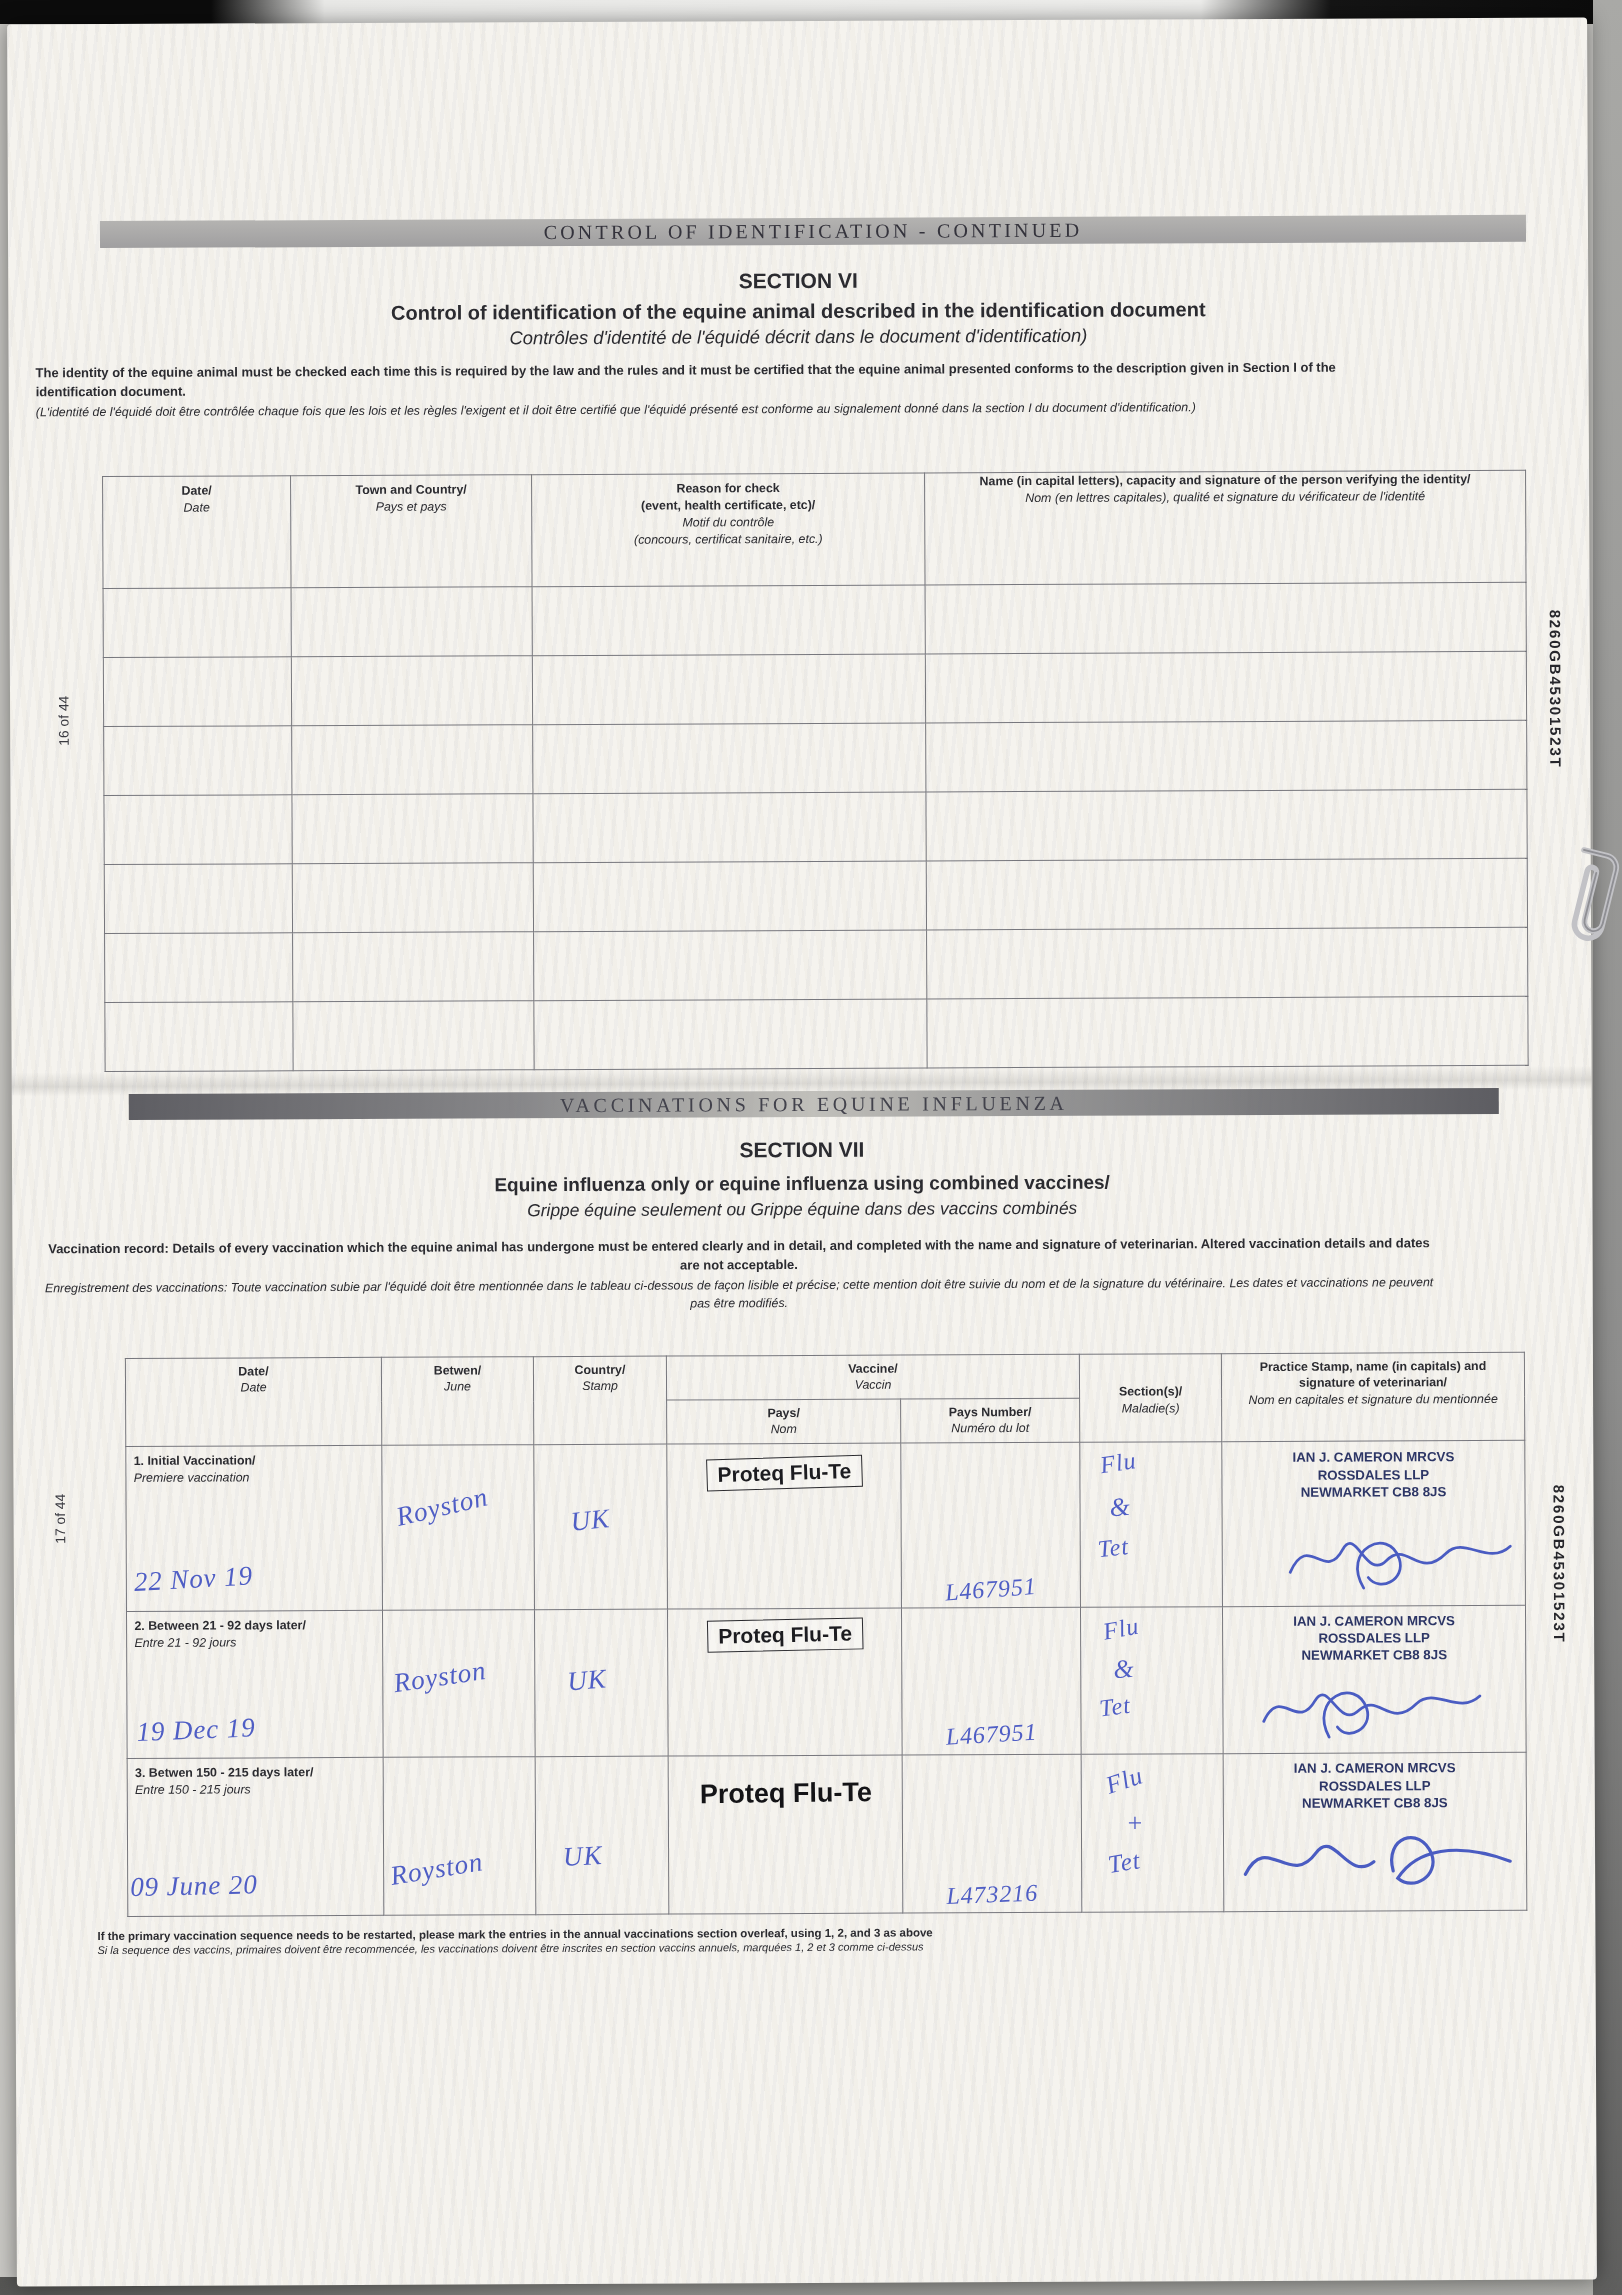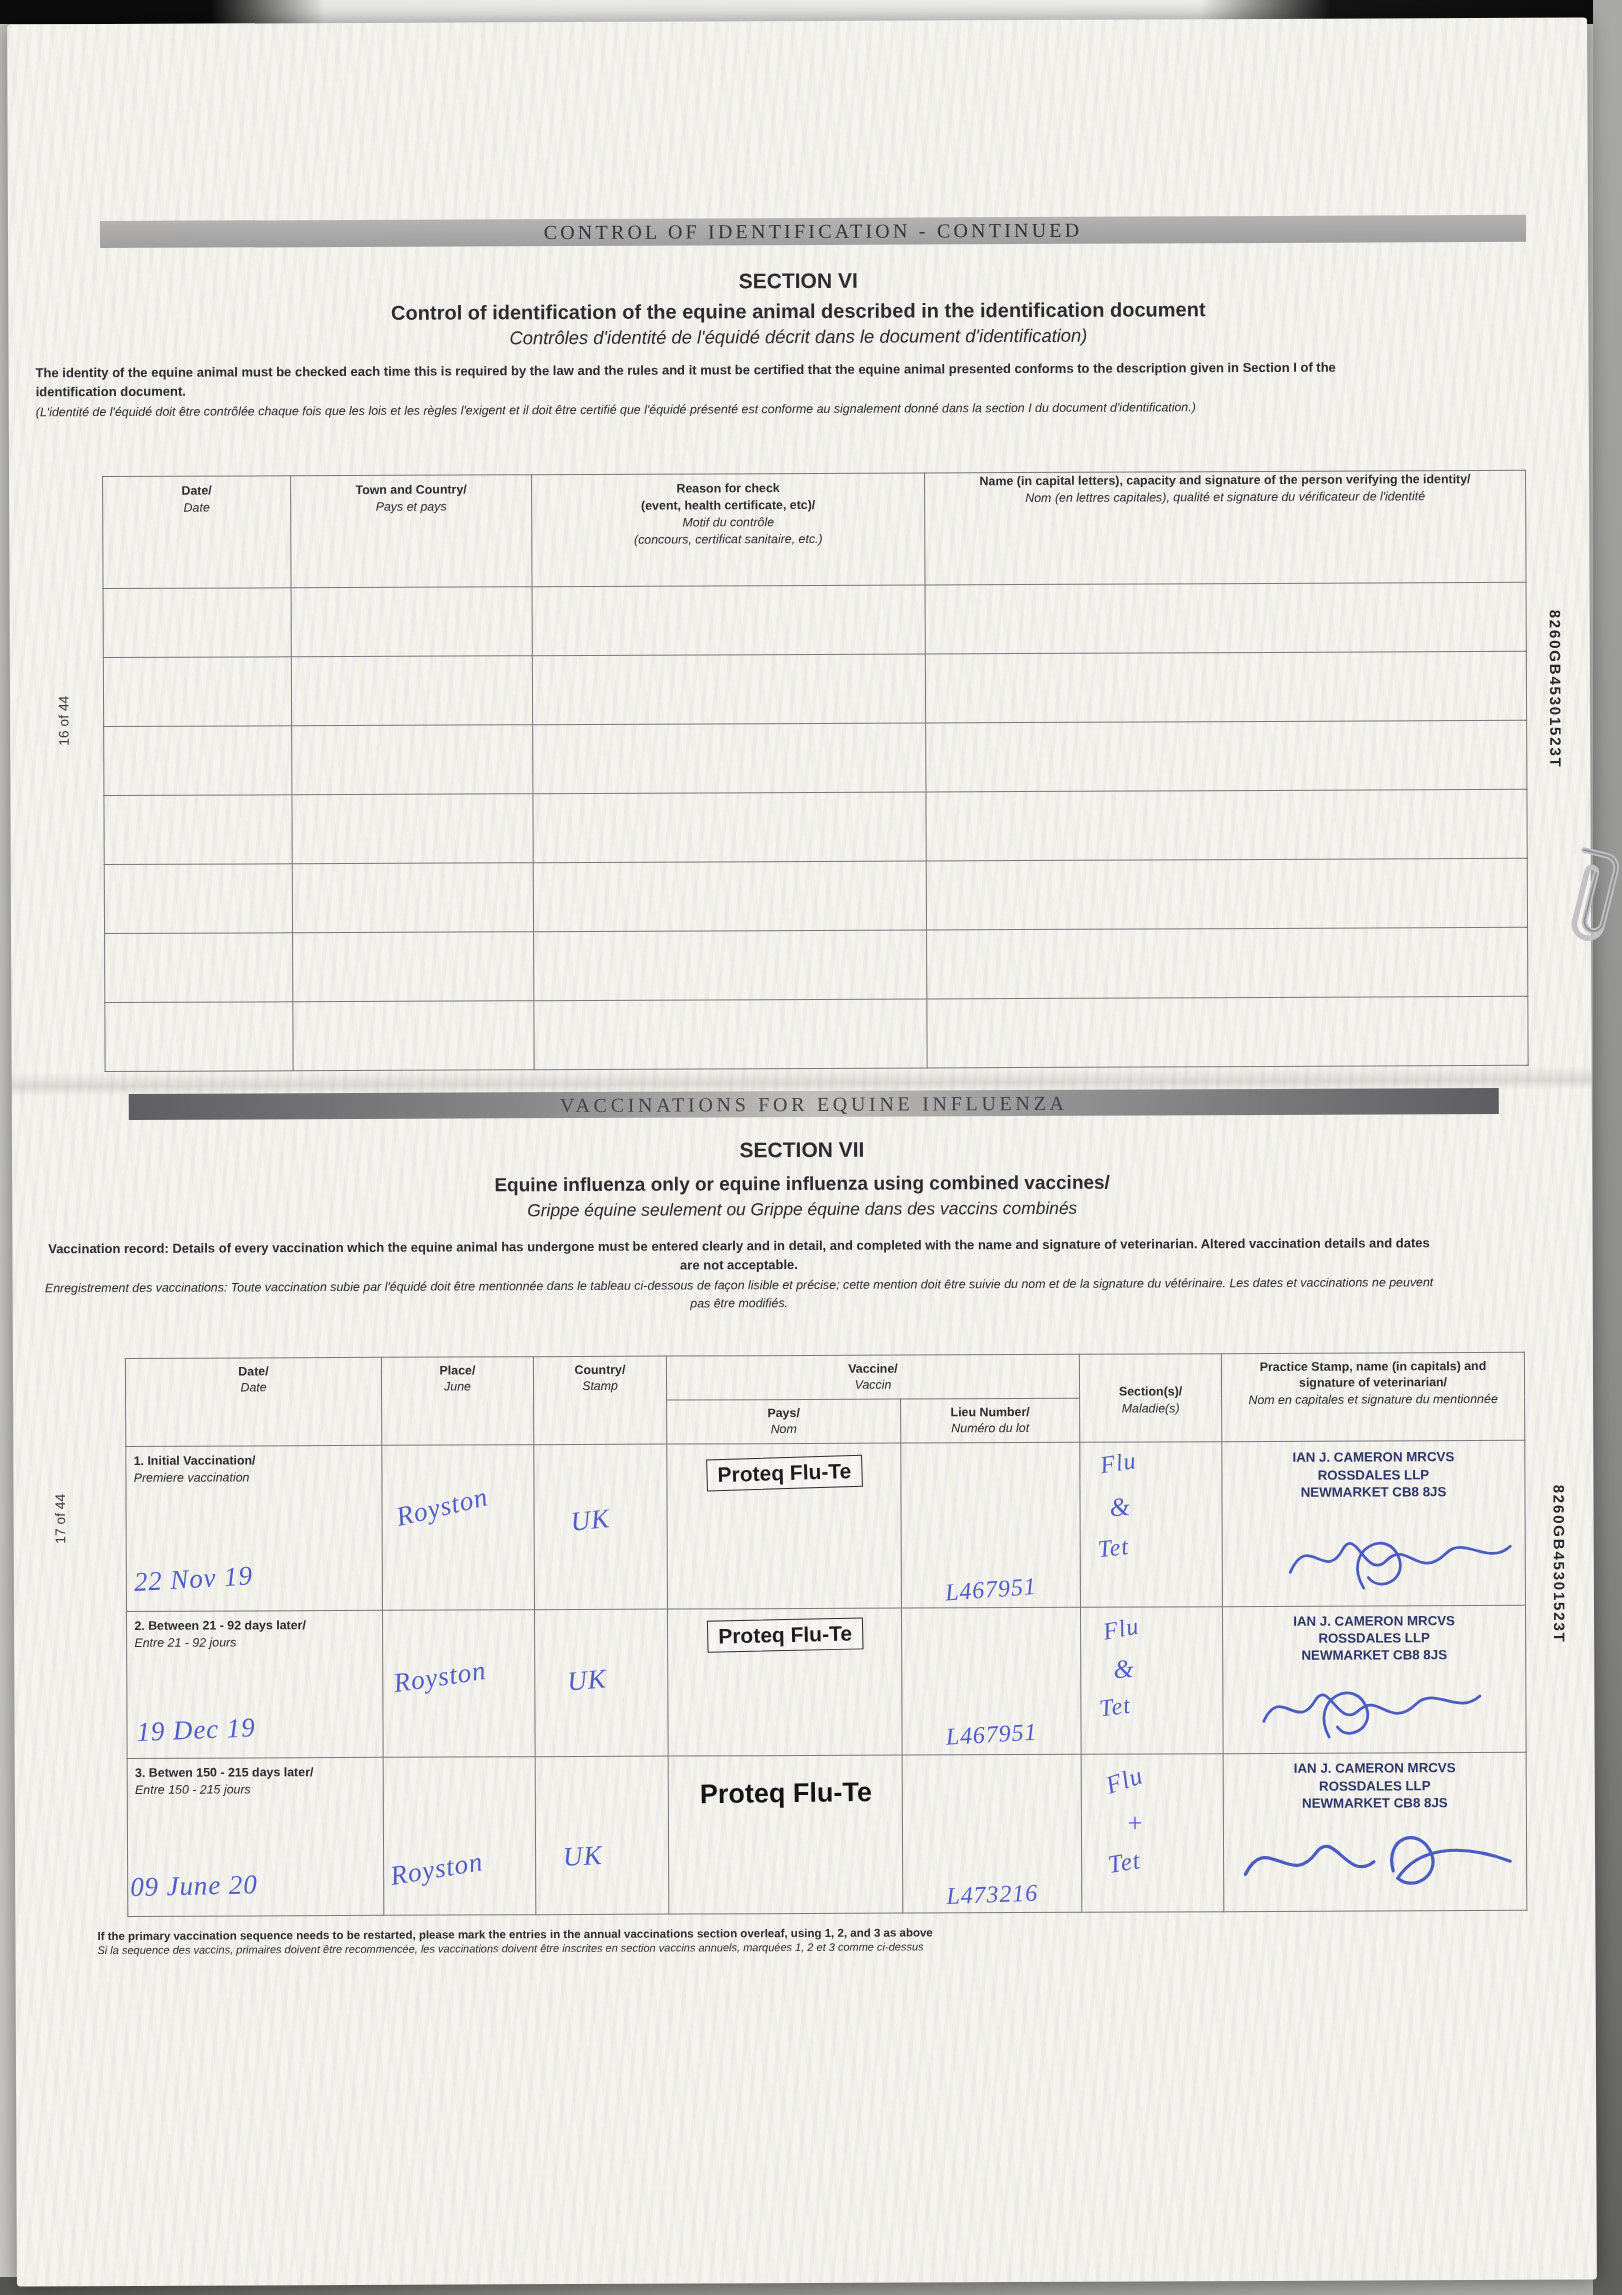--- a/index.html
+++ b/index.html
@@ -213,21 +213,21 @@
         <col style="width:142px">
         <col style="width:303px">
     </colgroup>
     <thead>
       <tr class="h1">
         <th rowspan="2">
           <span class="hl b">Date/</span>
           <span class="hl i">Date</span>
         </th>
         <th rowspan="2">
-          <span class="hl b">Place/</span>
+          <span class="hl b">Betwen/</span>
           <span class="hl i">June</span>
         </th>
         <th rowspan="2">
           <span class="hl b">Country/</span>
           <span class="hl i">Stamp</span>
         </th>
         <th colspan="2">
           <span class="hl b">Vaccine/</span>
           <span class="hl i">Vaccin</span>
         </th>
@@ -239,21 +239,21 @@
           <span class="hl b">Practice Stamp, name (in capitals) and signature of veterinarian/</span>
           <span class="hl i">Nom en capitales et signature du mentionnée</span>
         </th>
       </tr>
       <tr class="h2">
         <th>
           <span class="hl b">Pays/</span>
           <span class="hl i">Nom</span>
         </th>
         <th>
-          <span class="hl b">Lieu Number/</span>
+          <span class="hl b">Pays Number/</span>
           <span class="hl i">Numéro du lot</span>
         </th>
       </tr>
     </thead>
     <tbody>
 
       <tr class="row1">
         <td>
           <div class="rowlabel">
             <span class="en">1. Initial Vaccination/</span>

